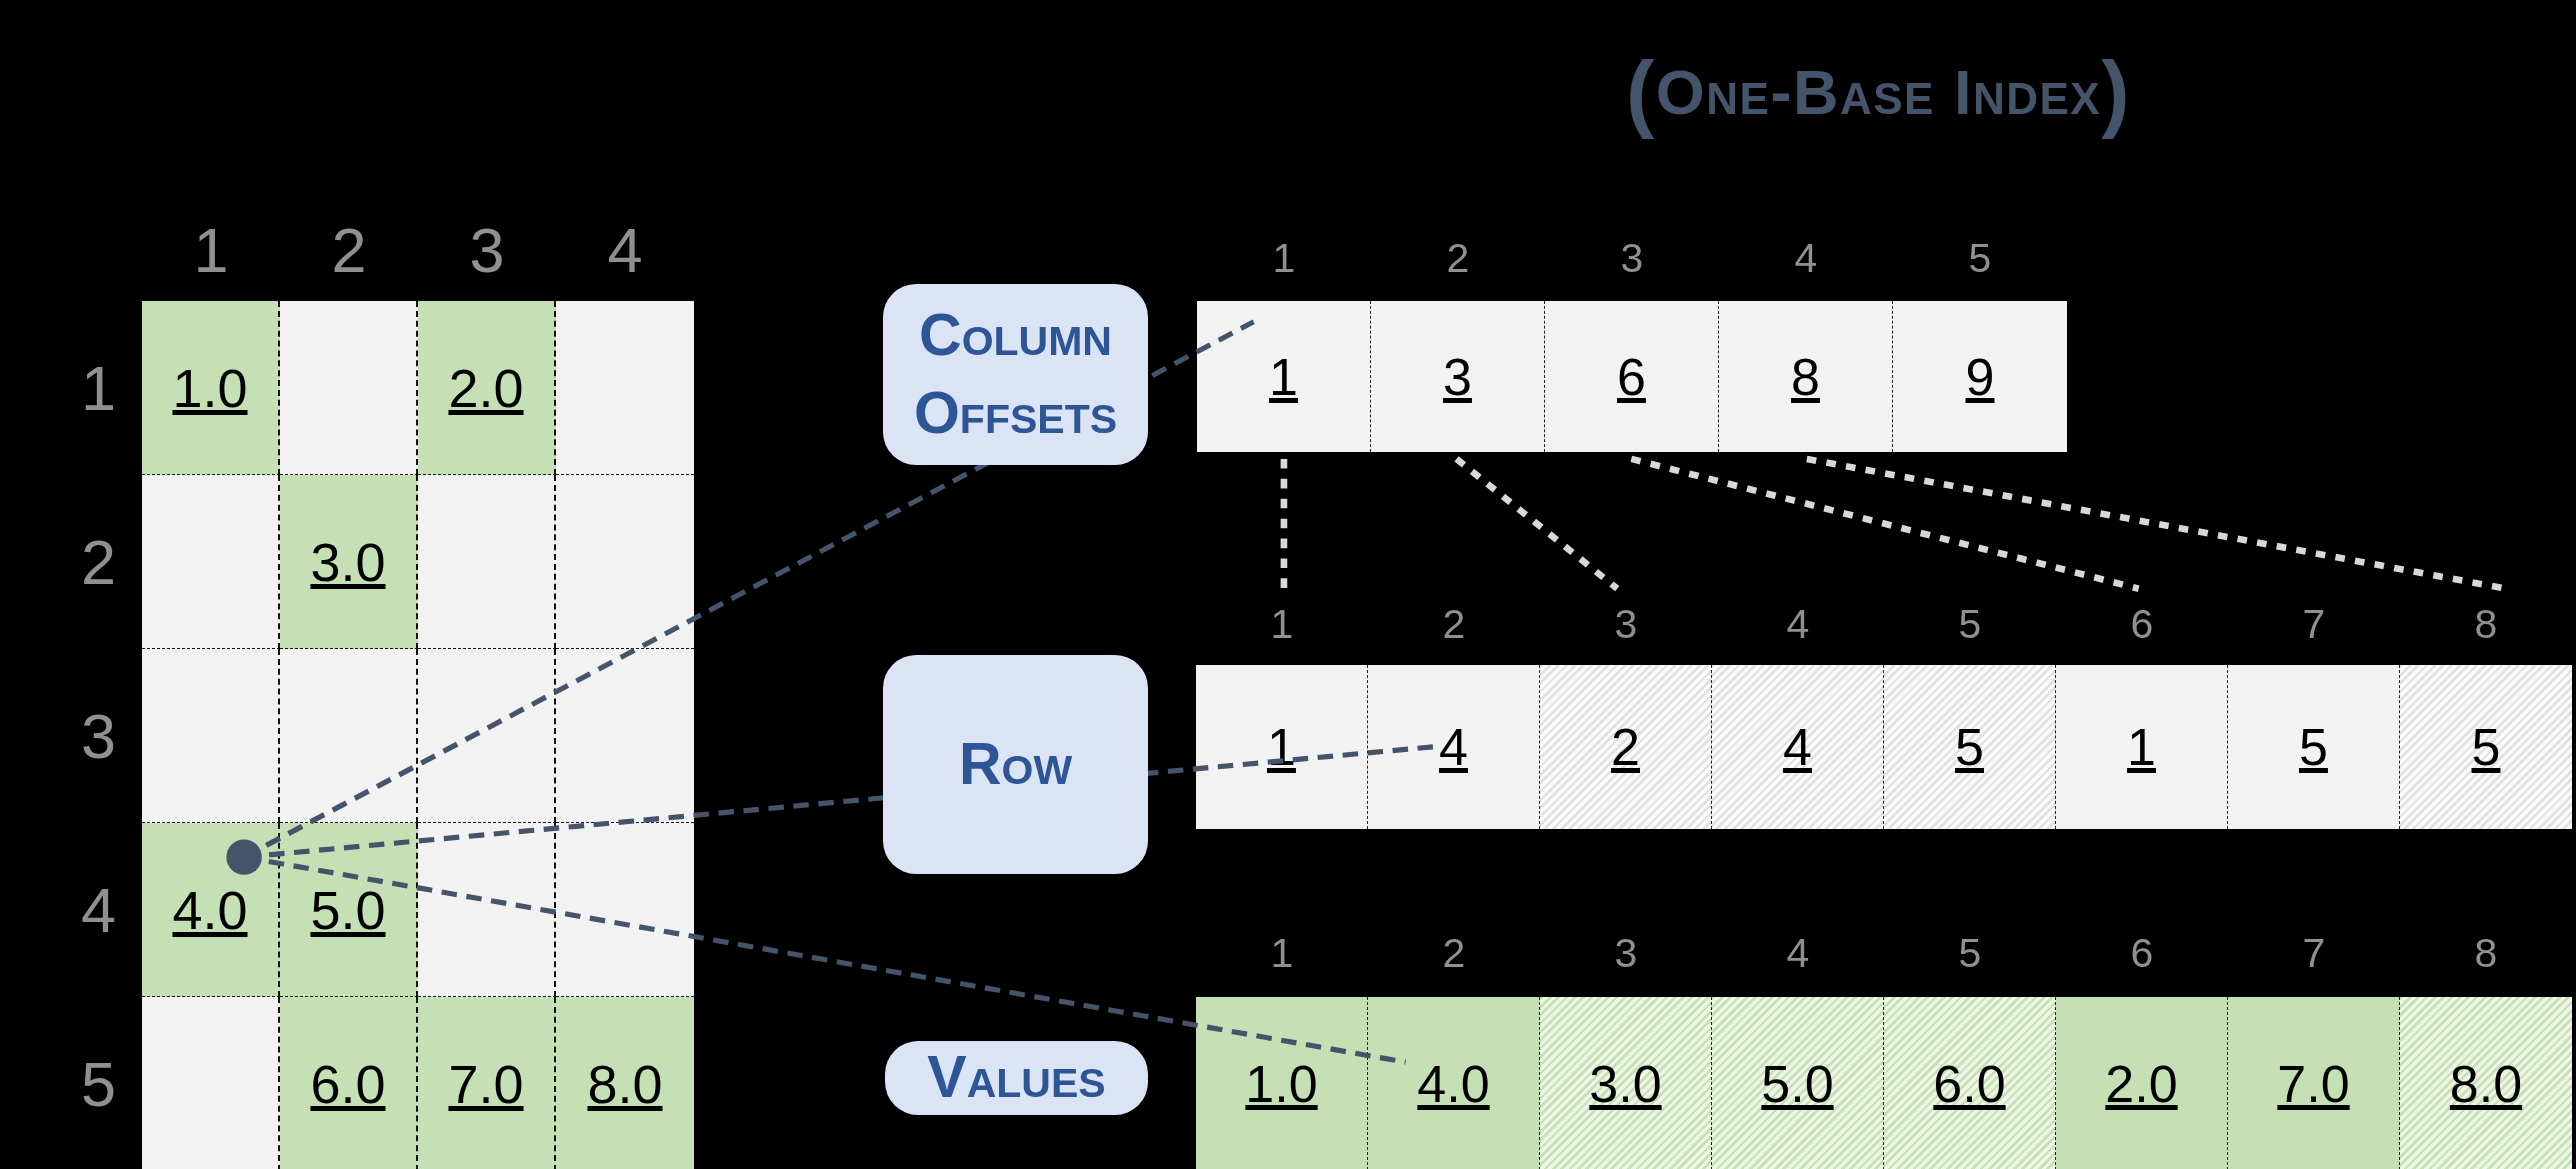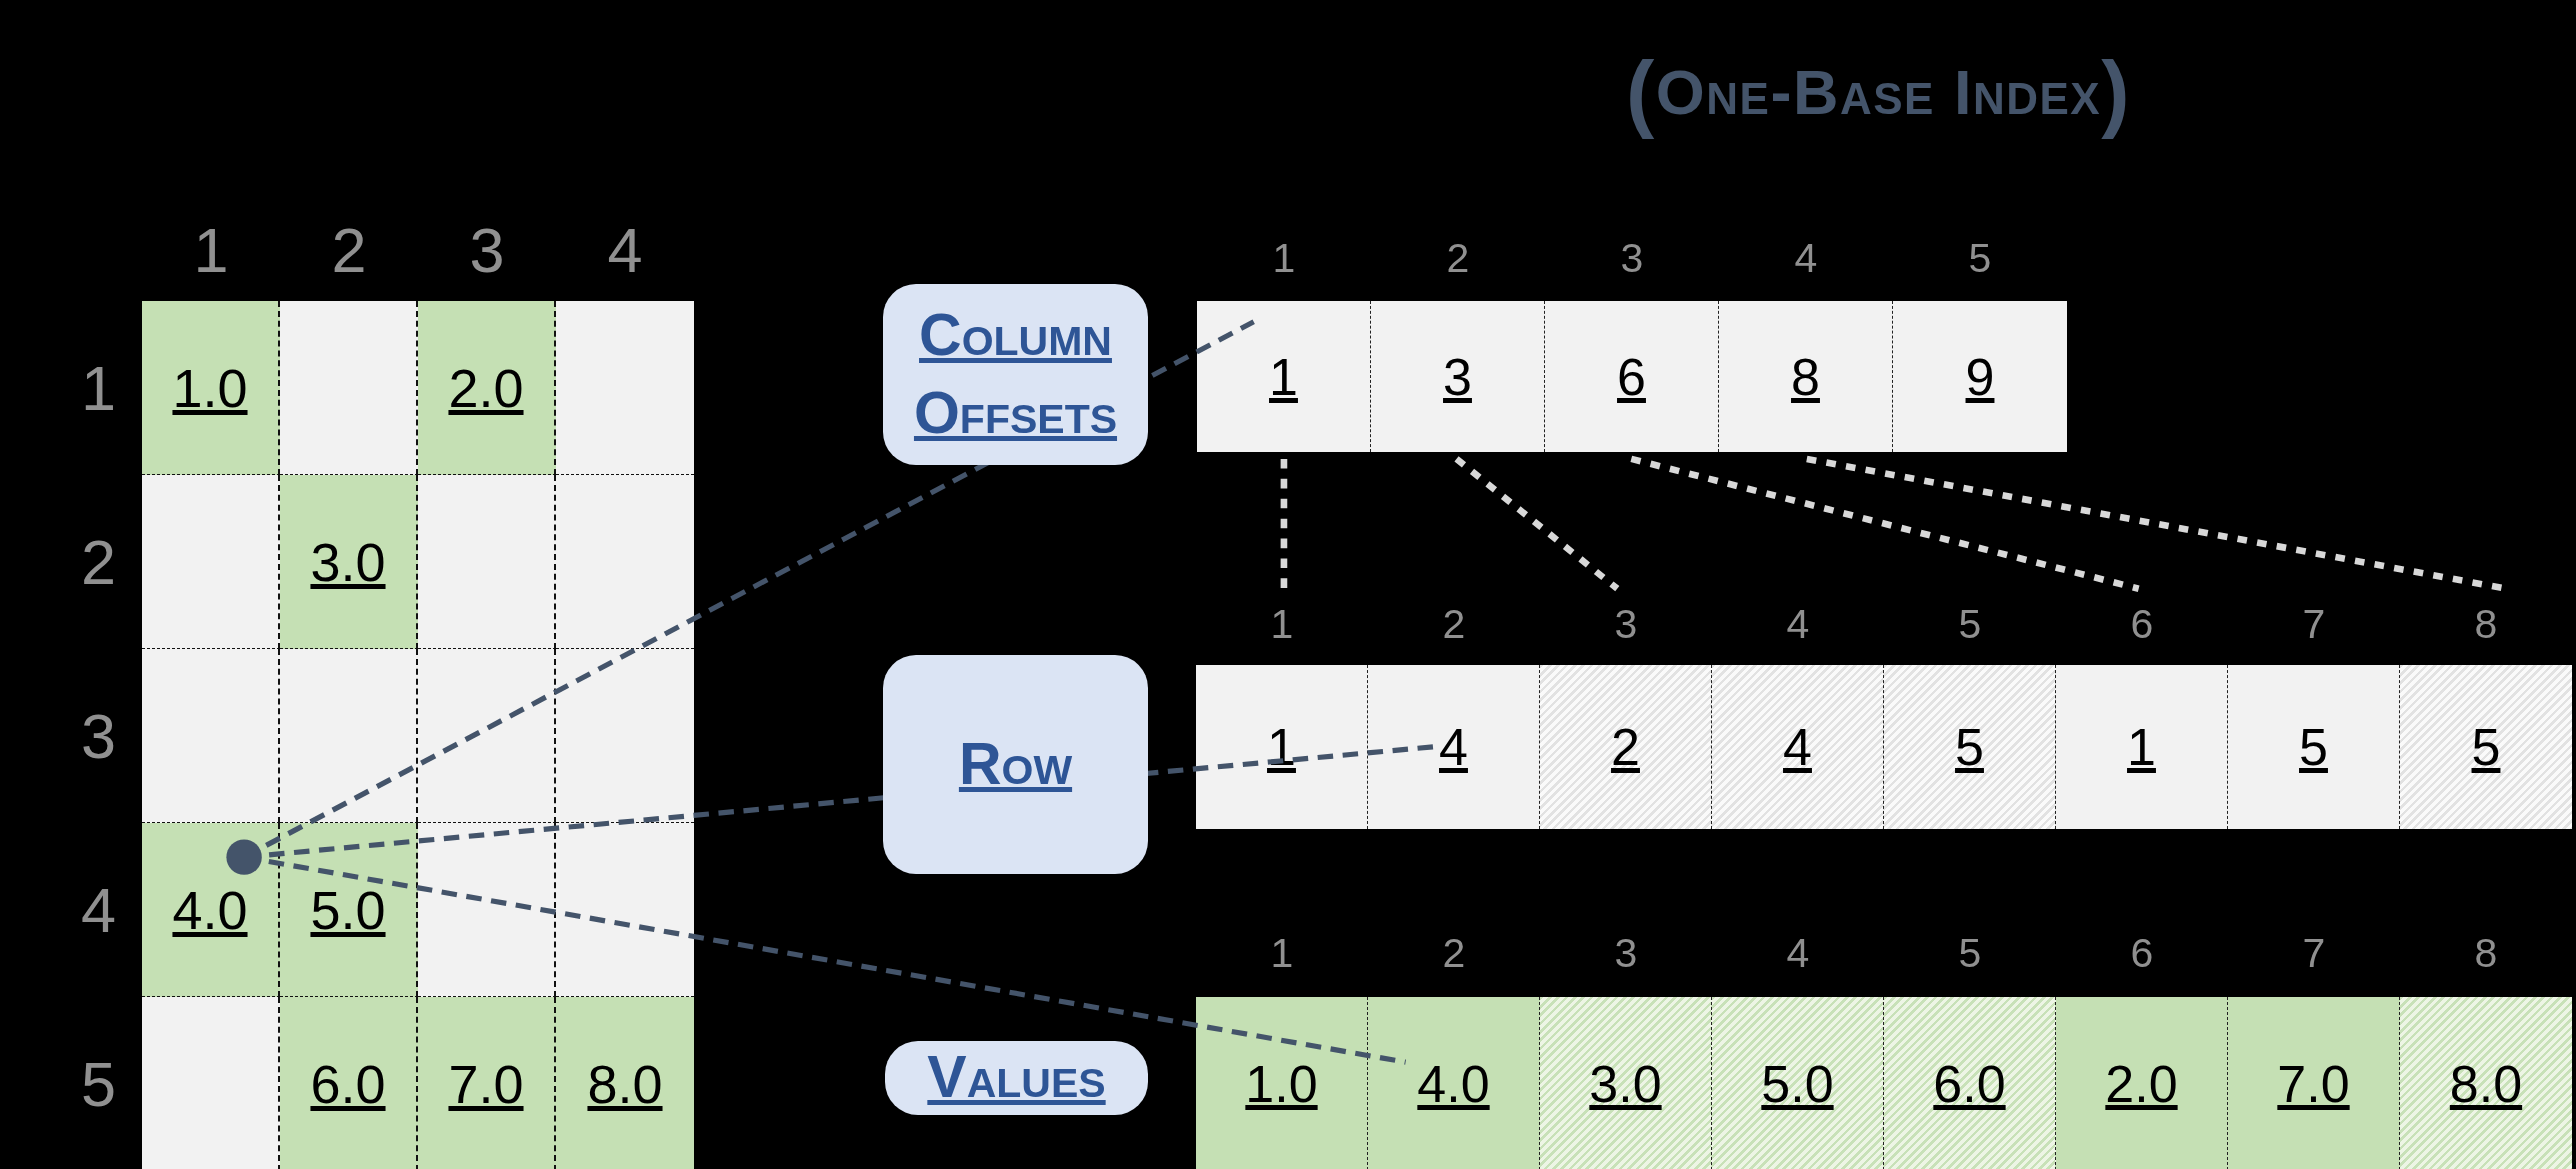--- a/index.html
+++ b/index.html
@@ -47,21 +47,21 @@
   .arr .cell{border-right:1.8px dashed #222;font-size:52px;}
   .arr .cell:last-child{border-right:none;}
 
   
   .pill{
     position:absolute;z-index:10;
     background:var(--box-fill,#DBE4F4);
     color:var(--box-text,#2E5596);
     border-radius:33px;
     display:flex;flex-direction:column;align-items:center;justify-content:center;
-    font-weight:700;font-variant:small-caps;font-size:59px;line-height:1.32;text-decoration:underline;
+    font-weight:700;font-variant:small-caps;font-size:59px;line-height:1.32;
   }
 
   
   #overlay{position:absolute;left:0;top:0;z-index:5;pointer-events:none;}
 </style>
 </head>
 <body>
 
 <div id="stage">
 

